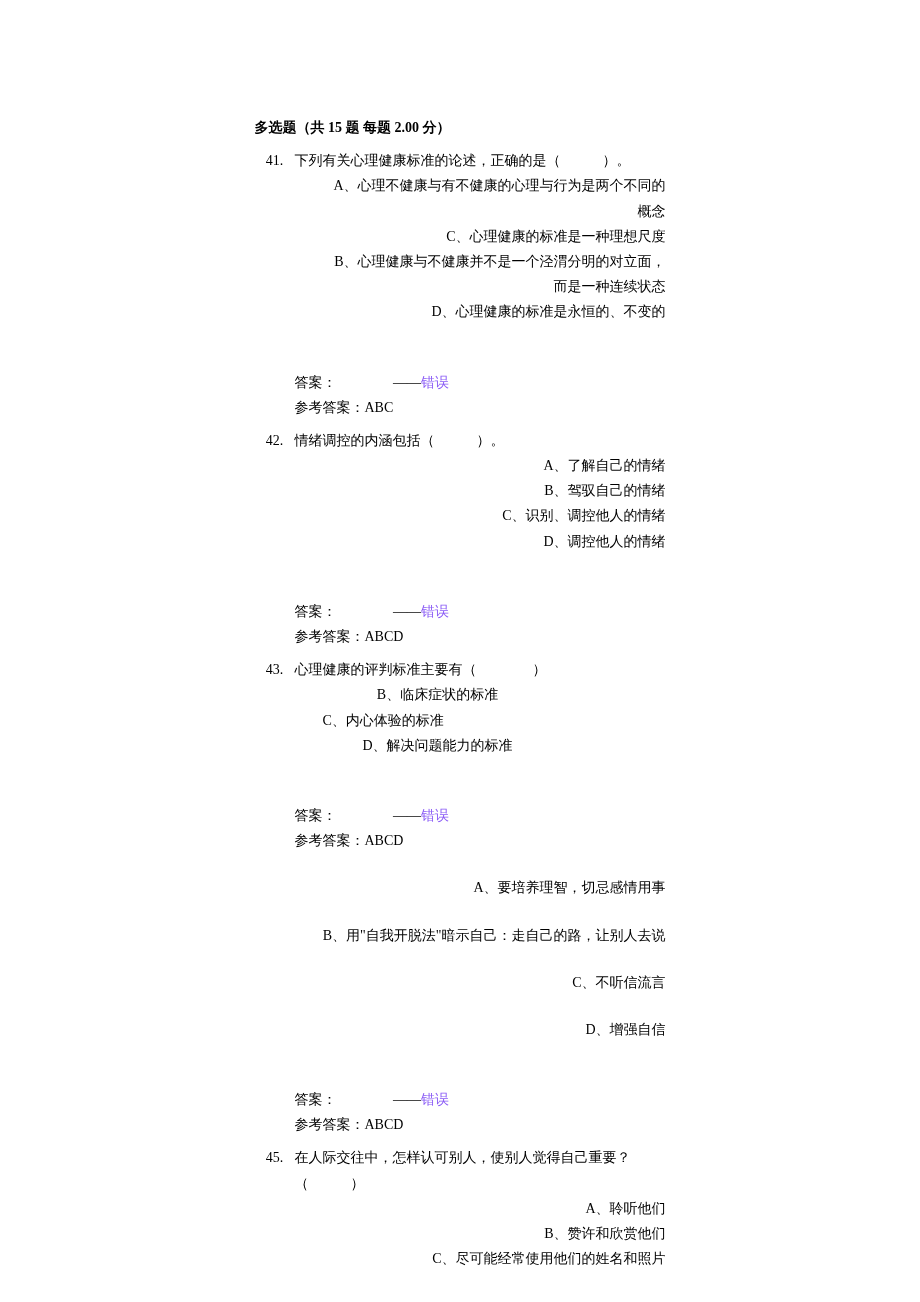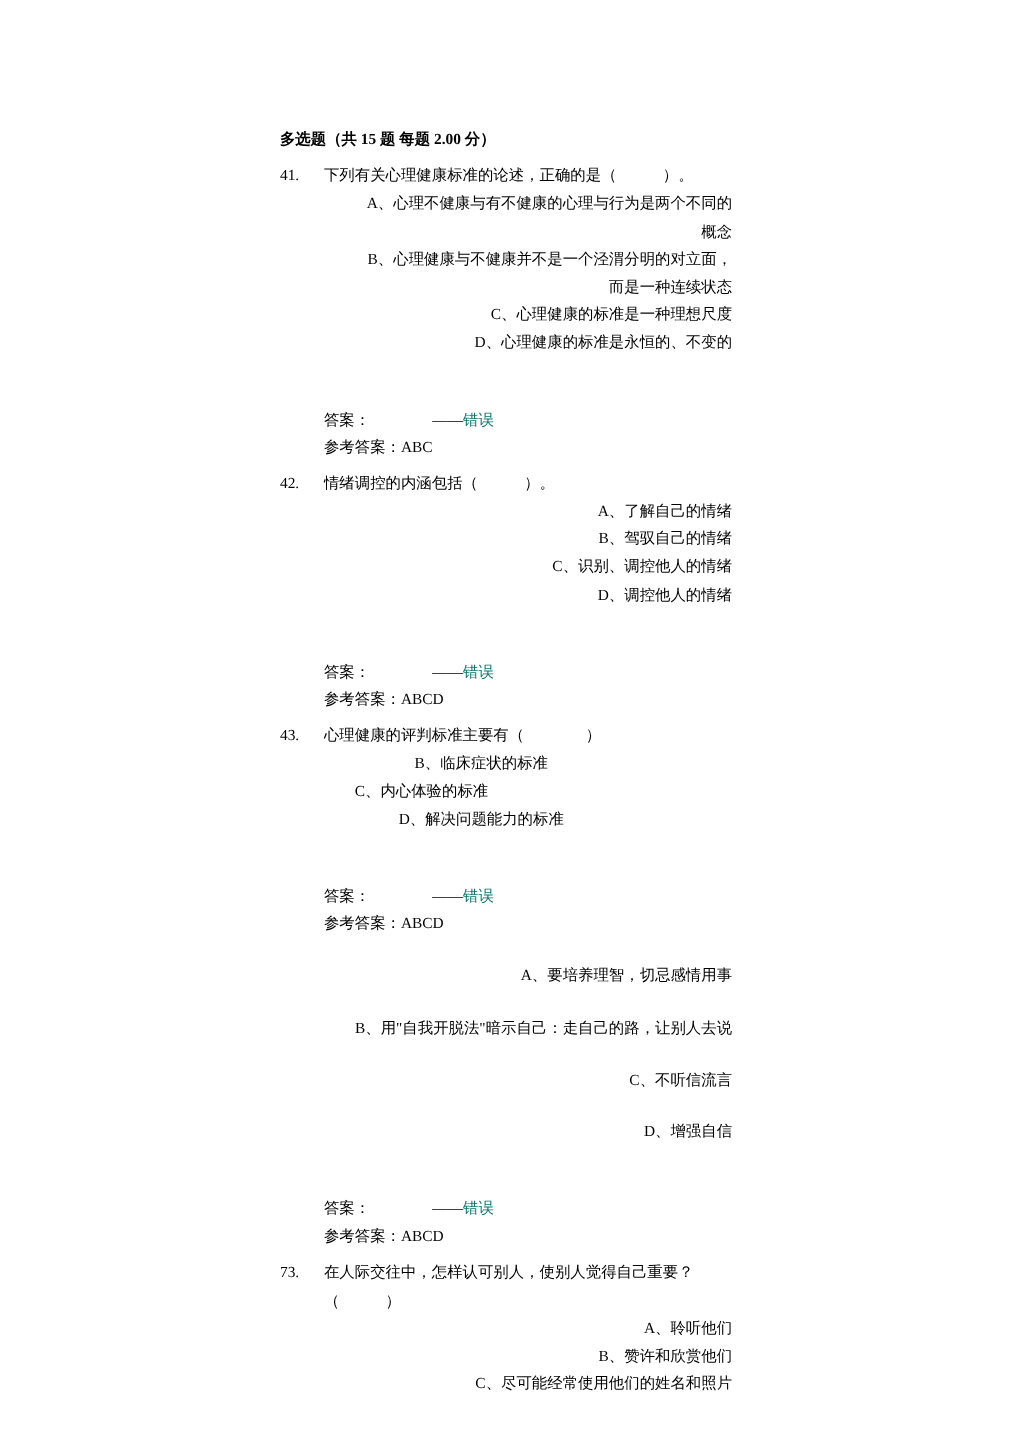--- a/index.html
+++ b/index.html
@@ -22,20 +22,21 @@
       margin-bottom: 8px;
     }
     .question-block {
       margin-bottom: 8px;
     }
     .question-stem {
       display: flex;
     }
     .question-number {
       min-width: 40px;
+      text-align: center;
     }
     .question-text {
       flex: 1;
     }
     .options-block {
       padding-left: 68px;
       text-align: right;
     }
     .option-line {
       margin: 0;
@@ -58,21 +59,21 @@
       margin-bottom: 6px;
     }
     .answer-line {
       margin: 0;
     }
     .answer-label-prefix {
       display: inline-block;
       width: 95px;
     }
     .status-wrong {
-      color: #0f766e;
+      color: #8b5cf6;
     }
     .ref-answer {
       margin: 0;
     }
     .spaced-options .option-line {
       margin-top: 22px;
       margin-bottom: 22px;
     }
   </style>
 </head>
@@ -82,22 +83,22 @@
 
   <div class="section-title">多选题（共 15 题 每题 2.00 分）</div>
 
   <div class="question-block">
     <div class="question-stem">
       <span class="question-number">41.</span>
       <span class="question-text">下列有关心理健康标准的论述，正确的是（　　　）。</span>
     </div>
     <div class="options-block">
       <p class="option-line">A、心理不健康与有不健康的心理与行为是两个不同的概念</p>
+      <p class="option-line">C、心理健康的标准是一种理想尺度</p>
       <p class="option-line">B、心理健康与不健康并不是一个泾渭分明的对立面，而是一种连续状态</p>
-      <p class="option-line">C、心理健康的标准是一种理想尺度</p>
       <p class="option-line">D、心理健康的标准是永恒的、不变的</p>
     </div>
     <div class="answer-block">
       <p class="answer-line">
         <span class="answer-label-prefix">答案：</span>
         <span>——</span><span class="status-wrong">错误</span>
       </p>
       <p class="ref-answer">
         <span>参考答案：</span><span>ABC</span>
       </p>
@@ -160,21 +161,21 @@
         <span>——</span><span class="status-wrong">错误</span>
       </p>
       <p class="ref-answer">
         <span>参考答案：</span><span>ABCD</span>
       </p>
     </div>
   </div>
 
   <div class="question-block">
     <div class="question-stem">
-      <span class="question-number">73.</span>
+      <span class="question-number">45.</span>
       <span class="question-text">在人际交往中，怎样认可别人，使别人觉得自己重要？（　　　）</span>
     </div>
     <div class="options-block">
       <p class="option-line">A、聆听他们</p>
       <p class="option-line">B、赞许和欣赏他们</p>
       <p class="option-line">C、尽可能经常使用他们的姓名和照片</p>
     </div>
   </div>
 
 </div>

